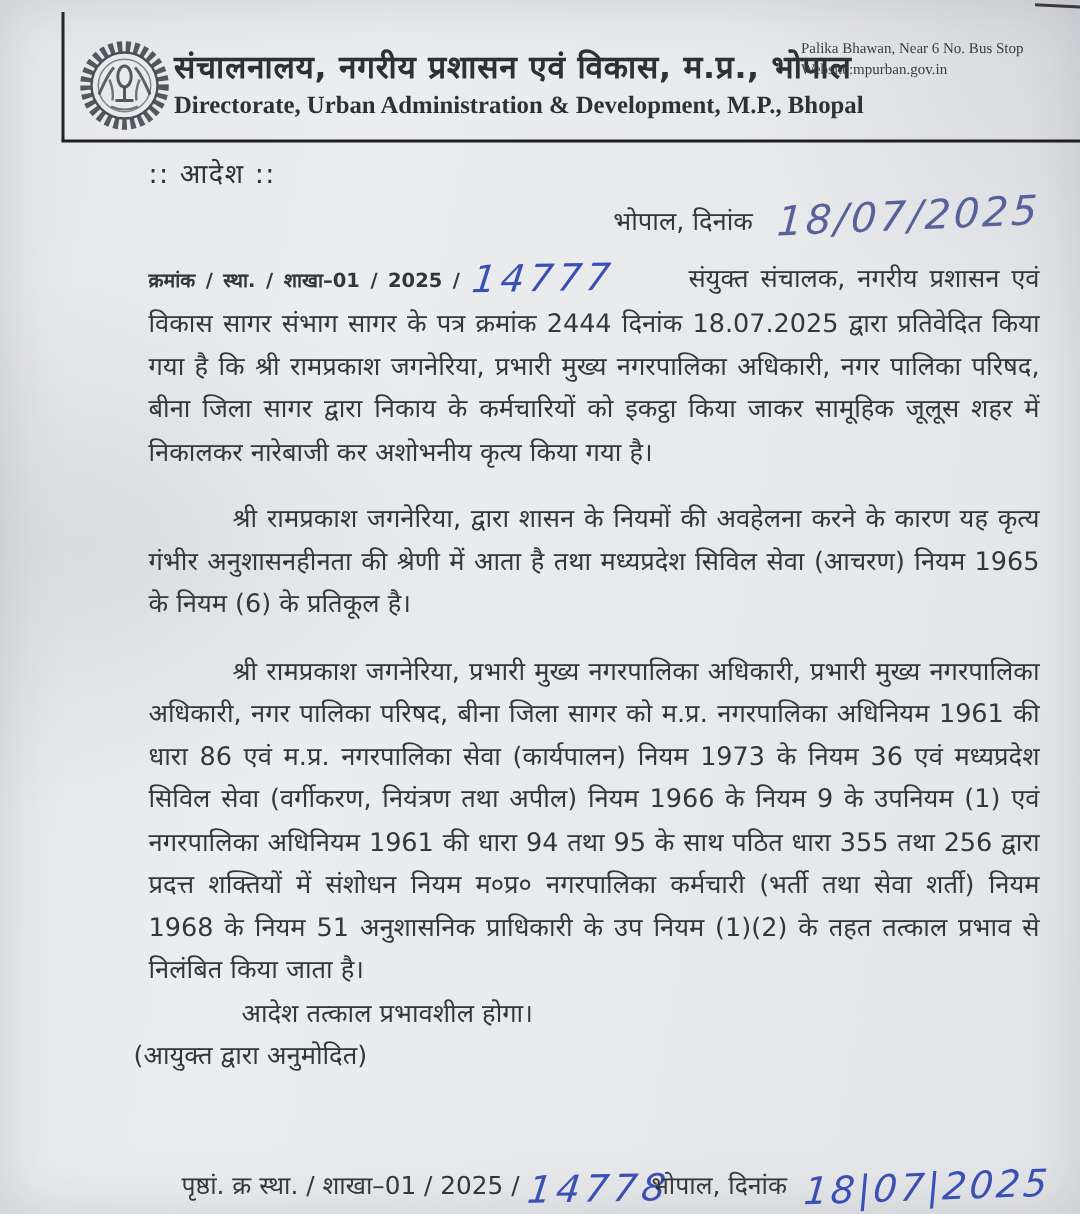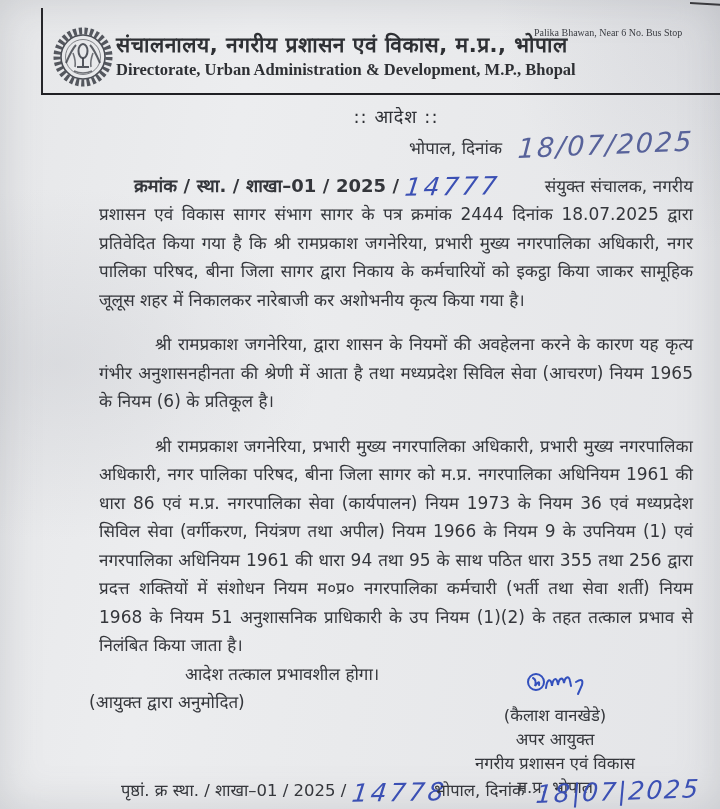--- a/index.html
+++ b/index.html
@@ -40,45 +40,45 @@
   .addr div{white-space:nowrap;}
   .addr .m{padding-left:3px;}
 
   
   .doc{
     position:absolute;left:99px;right:27px;top:103px;
     font-family:"DejaVu Sans",sans-serif;
     font-size:17px;color:#34363b;line-height:28.5px;
   }
   .order-title{
-    text-align:center;font-size:18px;color:#2f3136;letter-spacing:1px;margin-bottom:2px;
+    text-align:left;font-size:18px;color:#2f3136;letter-spacing:1px;margin-bottom:2px;
   }
   .place-date{
     text-align:right;height:38px;margin-top:2px;
   }
   .place-date .lbl{font-size:17px;vertical-align:top;}
   .hw{
     font-family:"DejaVu Sans",sans-serif;font-style:italic;
     color:#3b50b4;
   }
   .hw-date-top{
     display:inline-block;font-size:27px;color:#57629a;
     transform:rotate(-2.5deg) skewX(-6deg);transform-origin:left bottom;
     margin-left:10px;letter-spacing:2px;line-height:30px;
   }
   .para{margin:0 0 0 0;text-align:justify;}
   .para.indent{text-indent:56px;}
   .p-gap{margin-top:16px;}
-  .ref-label{font-weight:bold;font-size:18px;margin-left:35px;}
+  .ref-label{font-weight:bold;font-size:13px;}
   .hw-num{
     display:inline-block;font-size:25px;letter-spacing:3px;
     transform:skewX(-8deg) rotate(-1deg);vertical-align:-3px;line-height:20px;
   }
   .ref-spacer{display:inline-block;width:34px;}
-  .effective{margin-left:86px;}
+  .effective{margin-left:62px;}
   .approved{margin-left:-10px;}
 
   
   .sig-block{
     position:absolute;right:40px;top:668px;width:250px;
     text-align:center;font-family:"DejaVu Sans",sans-serif;
     font-size:16.5px;color:#34363b;line-height:24px;
   }
   .sig-scribble{height:38px;margin-bottom:-2px;}
   .sig-name{white-space:nowrap;}
@@ -117,20 +117,21 @@
         <path d="M31,35 v8 M25,44 h12" stroke-width="2" opacity=".85"></path>
         <path d="M21,30 q3,8 2,14 M41,30 q-3,8 -2,14" stroke-width="1.6" opacity=".7"></path>
         <path d="M22,48 q9,4 18,0" stroke-width="1.4" opacity=".7"></path>
       </g>
     </svg>
   </div>
   <div class="org-hi">संचालनालय, नगरीय प्रशासन एवं विकास, म.प्र., भोपाल</div>
   <div class="org-en">Directorate, Urban Administration &amp; Development, M.P., Bhopal</div>
   <div class="addr">
     <div>Palika Bhawan, Near 6 No. Bus Stop</div>
+    <div>Website:mpurban.gov.in</div>
   </div>
 
   <div class="doc">
     <div class="order-title">:: आदेश ::</div>
 
     <div class="place-date">
       <span class="lbl">भोपाल, दिनांक</span>
       <span class="hw hw-date-top">18/07/2025</span>
     </div>
 
@@ -143,36 +144,20 @@
 
     <p class="para indent p-gap">श्री रामप्रकाश जगनेरिया, द्वारा शासन के नियमों की अवहेलना करने के कारण यह कृत्य गंभीर अनुशासनहीनता की श्रेणी में आता है तथा मध्यप्रदेश सिविल सेवा (आचरण) नियम 1965 के नियम (6) के प्रतिकूल है।</p>
 
     <p class="para indent p-gap">श्री रामप्रकाश जगनेरिया, प्रभारी मुख्य नगरपालिका अधिकारी, प्रभारी मुख्य नगरपालिका अधिकारी, नगर पालिका परिषद, बीना जिला सागर को म.प्र. नगरपालिका अधिनियम 1961 की धारा 86 एवं म.प्र. नगरपालिका सेवा (कार्यपालन) नियम 1973 के नियम 36 एवं मध्यप्रदेश सिविल सेवा (वर्गीकरण, नियंत्रण तथा अपील) नियम 1966 के नियम 9 के उपनियम (1) एवं नगरपालिका अधिनियम 1961 की धारा 94 तथा 95 के साथ पठित धारा 355 तथा 256 द्वारा प्रदत्त शक्तियों में संशोधन नियम म०प्र० नगरपालिका कर्मचारी (भर्ती तथा सेवा शर्ती) नियम 1968 के नियम 51 अनुशासनिक प्राधिकारी के उप नियम (1)(2) के तहत तत्काल प्रभाव से निलंबित किया जाता है।</p>
 
 
     <div class="effective">आदेश तत्काल प्रभावशील होगा।</div>
     <div class="approved">(आयुक्त द्वारा अनुमोदित)</div>
   </div>
 
-  <div class="sig-block">
-    <div class="sig-scribble">
-      <svg width="90" height="38" viewBox="0 0 90 38">
-        <g fill="none" stroke="#3350bd" stroke-width="2" stroke-linecap="round">
-          <circle cx="26" cy="14" r="8"></circle>
-          <path d="M23,10 q4,2 2,8 q5,-7 4,-1"></path>
-          <path d="M36,20 c1,-9 5,-11 6,-2 c1,-8 5,-10 6,-1 c1,-7 5,-9 6,-2 c1,-6 5,-8 6,-2 l1,5"></path>
-          <path d="M66,14 q8,-5 6,3 l-4,9"></path>
-        </g>
-      </svg>
-    </div>
-    <div class="sig-name">(कैलाश वानखेडे)</div>
-    <div>अपर आयुक्त</div>
-    <div>नगरीय प्रशासन एवं विकास</div>
-    <div>म.प्र. भोपाल</div>
-  </div>
 
   <div class="footer-line">
     <span class="footer-ref">
       <span>पृष्ठां. क्र स्था. / शाखा–01 / 2025 /</span>
       <span class="hw hw-num hw-num-bottom">14778</span>
     </span>
     <span class="footer-date">
       <span>भोपाल, दिनांक</span>
       <span class="hw hw-date-bottom">18|07|2025</span>
     </span>

